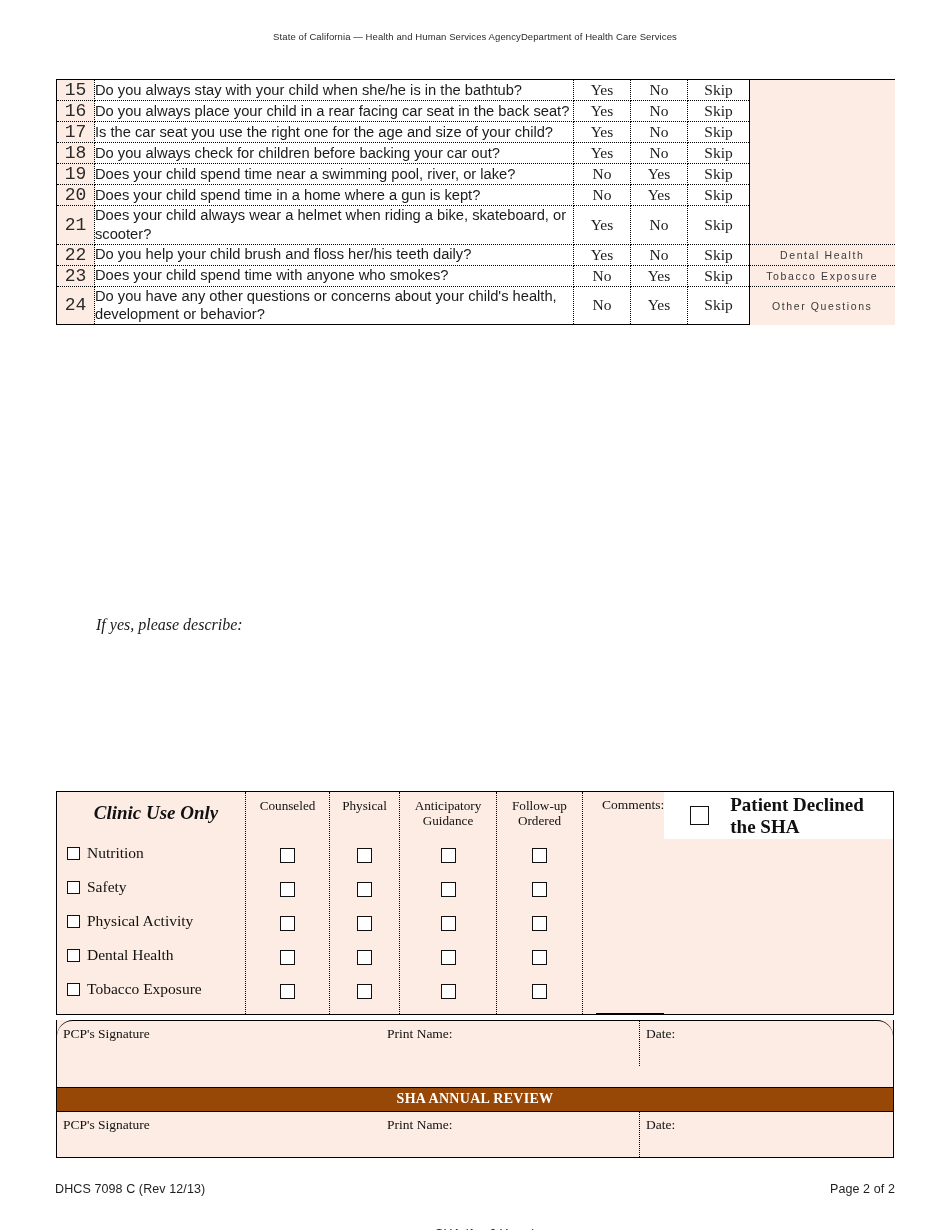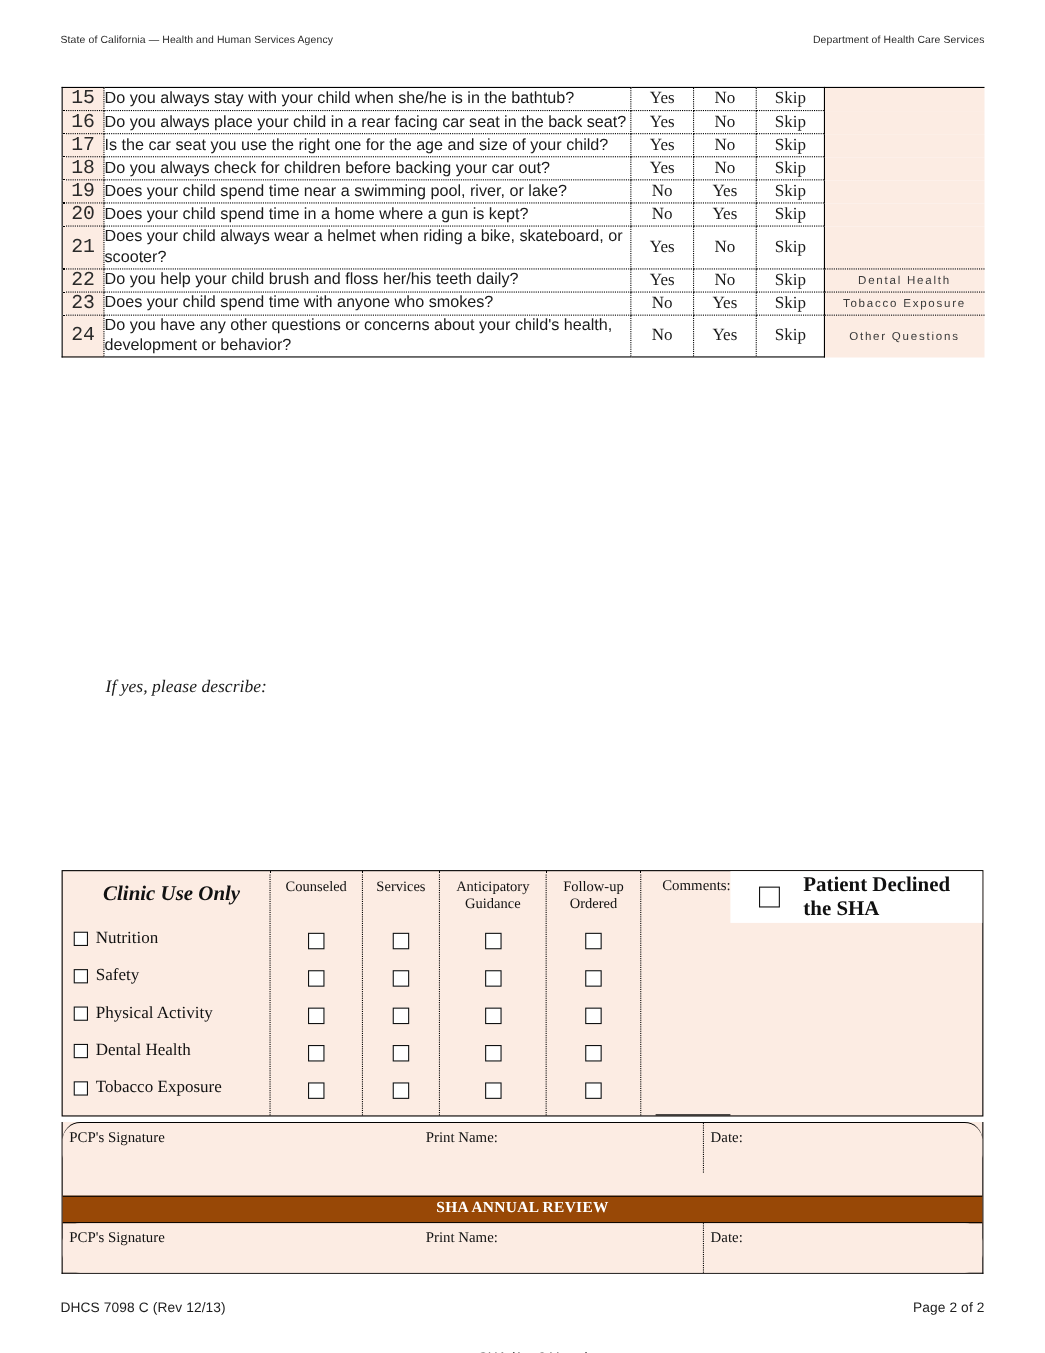--- a/index.html
+++ b/index.html
@@ -16,21 +16,21 @@
     overflow: hidden;
   }
 
   
   .page-header {
     position: absolute;
     top: 31px;
     left: 55px;
     width: 840px;
     display: flex;
-    justify-content: space-between;
+    justify-content: center;
     align-items: baseline;
     font-size: 9.5px;
     letter-spacing: .1px;
     color: #2b2b2b;
   }
 
   
   .q-table {
     position: absolute;
     top: 79px;
@@ -450,21 +450,21 @@
             </div>
             <div class="ccell">
               <span class="chk"></span>
             </div>
             <div class="ccell">
               <span class="chk"></span>
             </div>
           </div>
         </div>
         <div class="ccol w2">
-          <div class="ccol-head">Services</div>
+          <div class="ccol-head">Physical</div>
           <div class="ccol-cells">
             <div class="ccell">
               <span class="chk"></span>
             </div>
             <div class="ccell">
               <span class="chk"></span>
             </div>
             <div class="ccell">
               <span class="chk"></span>
             </div>

